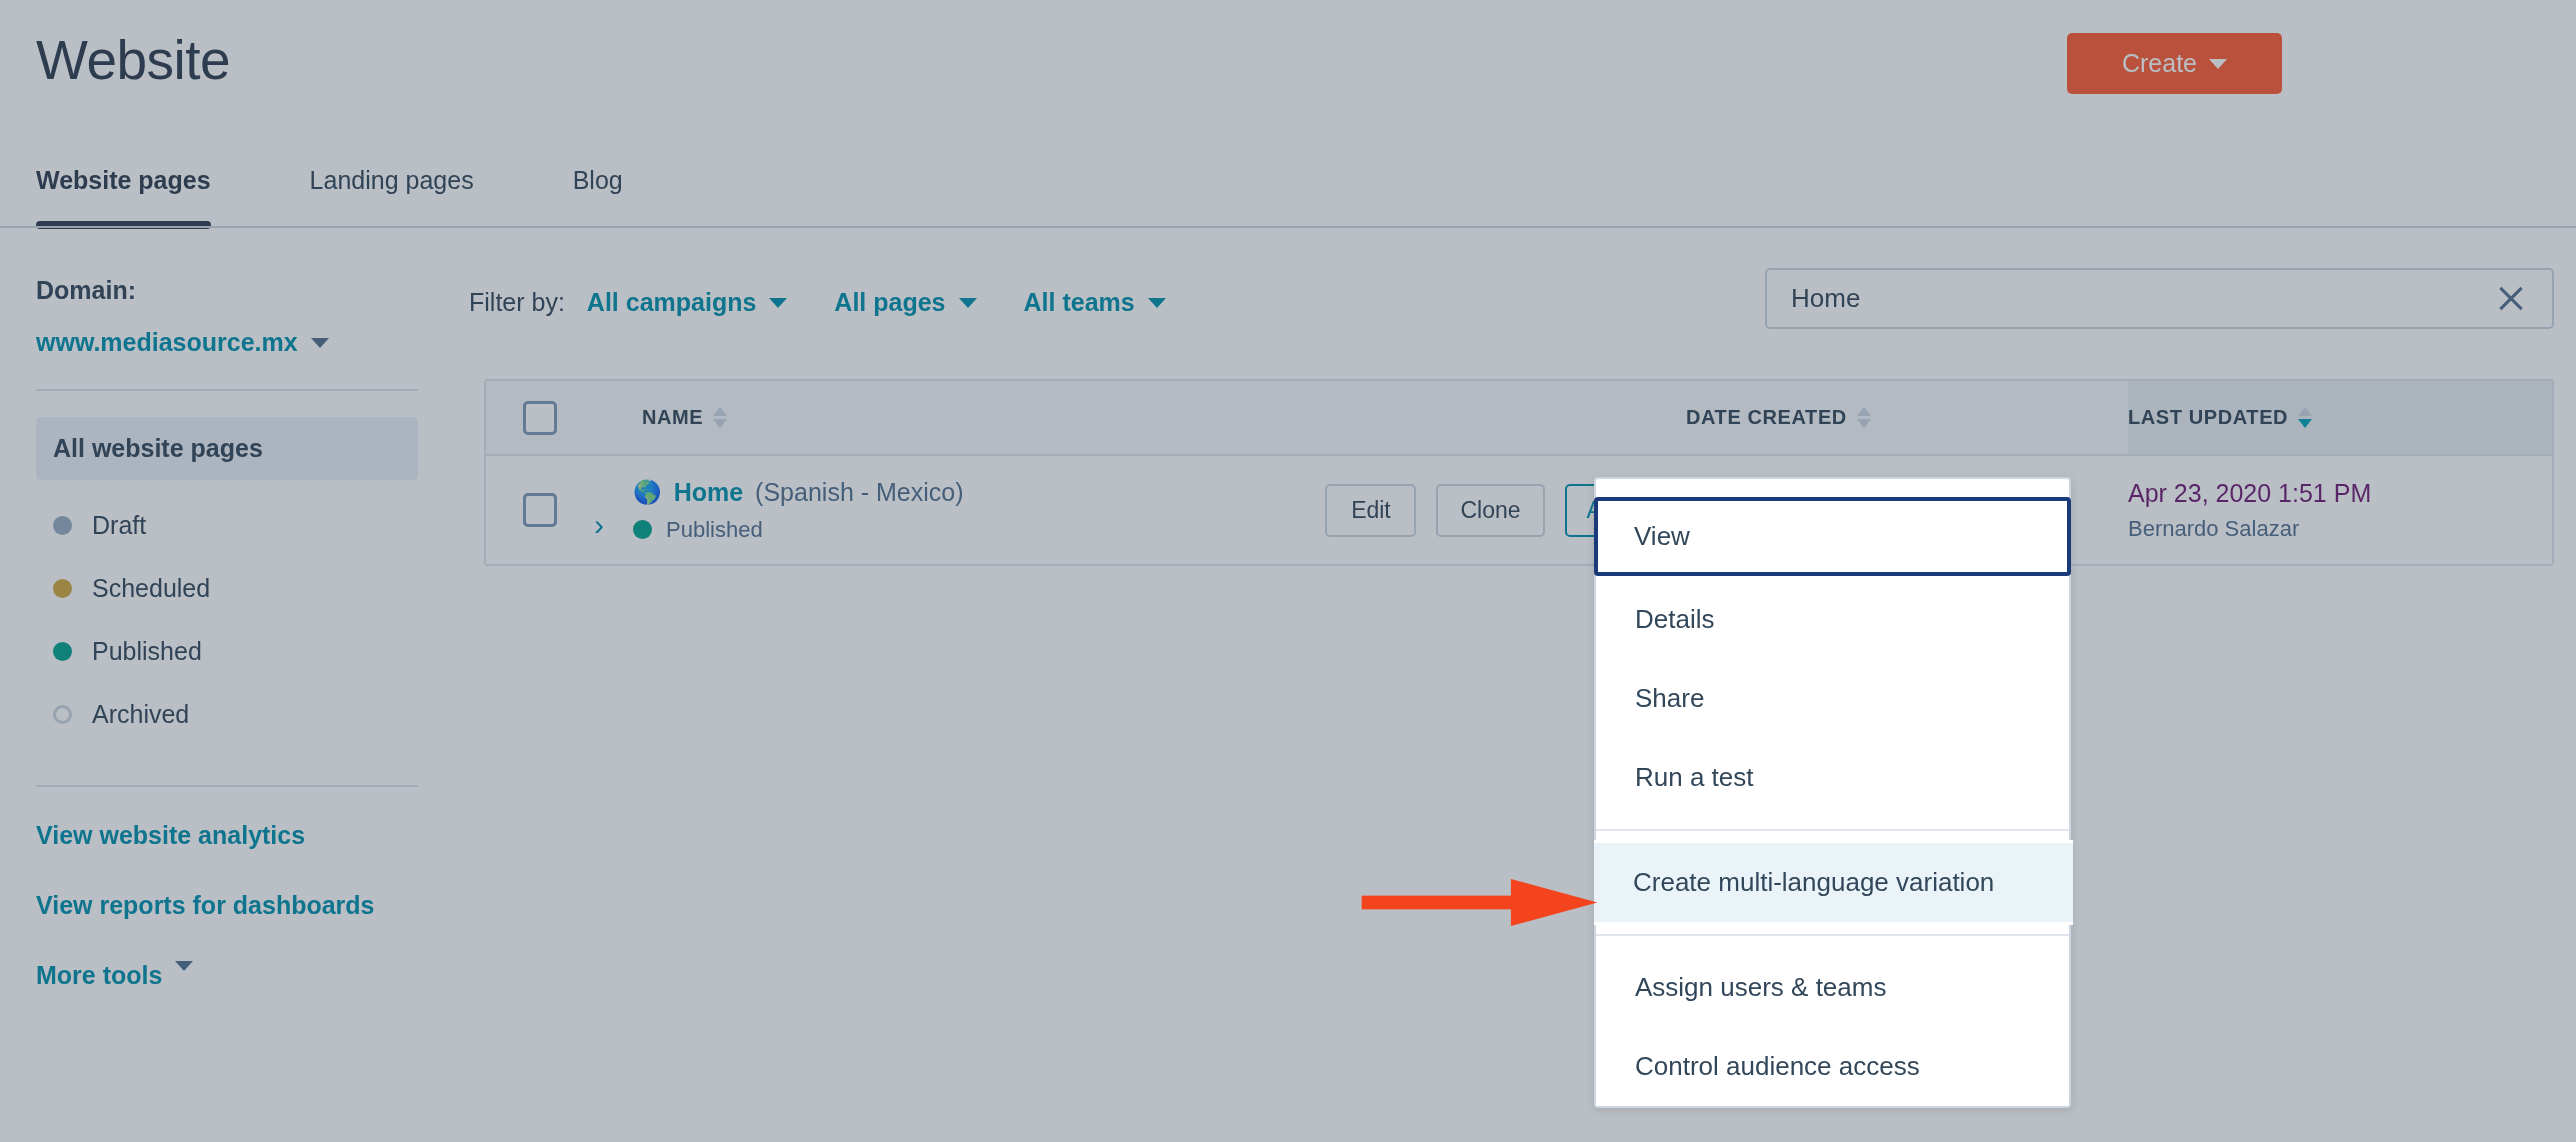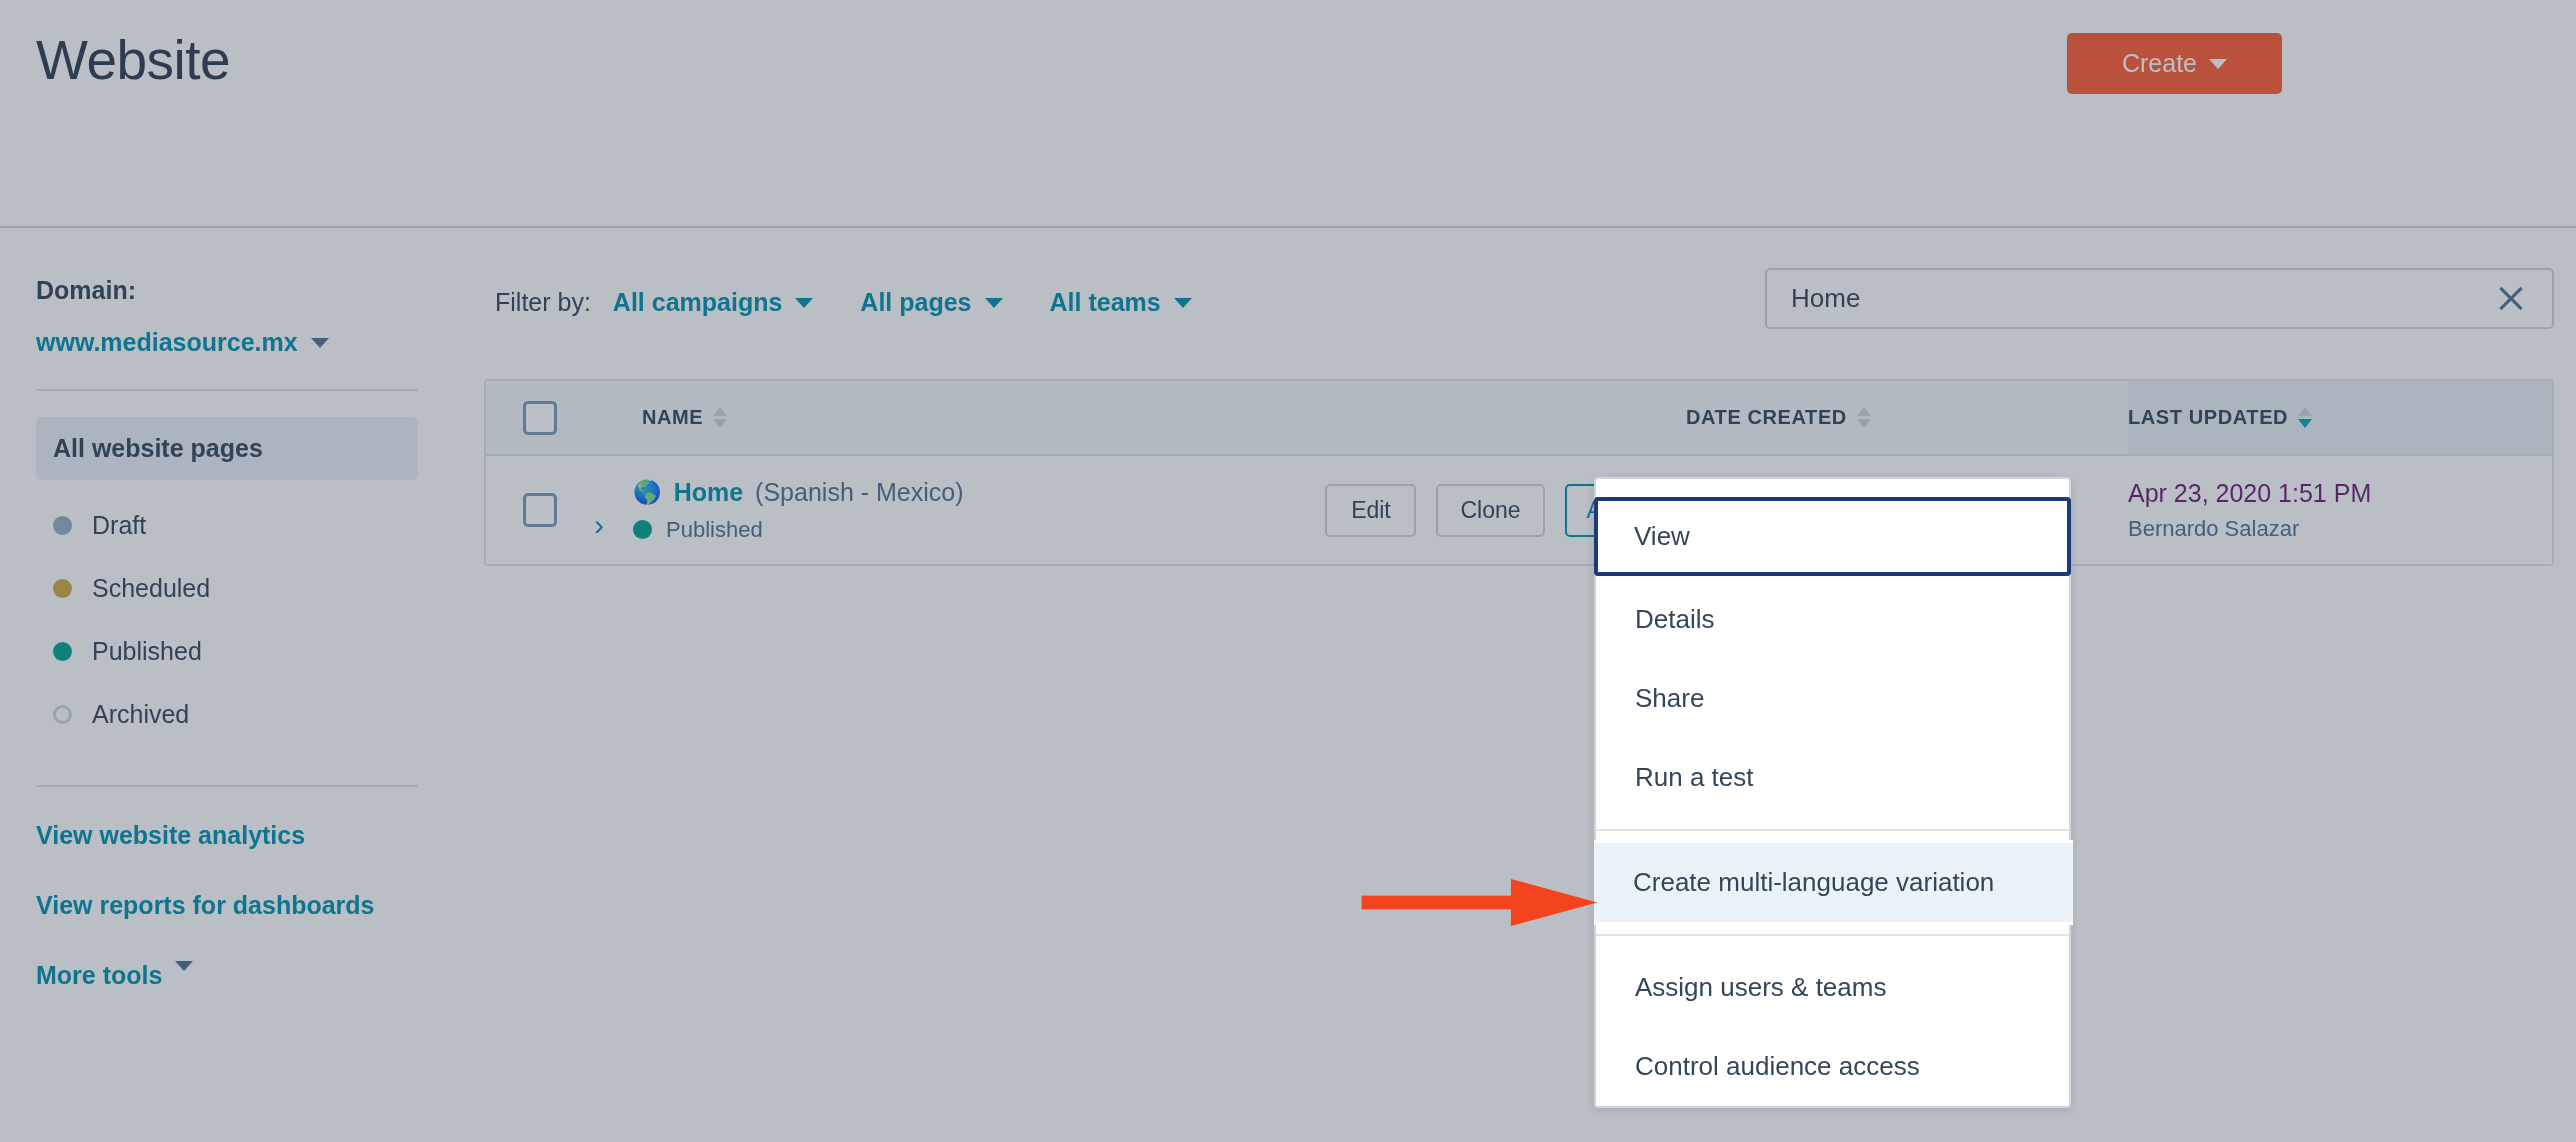--- a/index.html
+++ b/index.html
@@ -208,21 +208,21 @@
     position: absolute;
     left: 454px;
     top: 229px;
     right: 0;
     bottom: 0;
     background: #ffffff;
   }
 
   .filter-bar {
     position: absolute;
-    left: 41px;
+    left: 15px;
     top: 47px;
     display: flex;
     align-items: center;
     gap: 0;
     height: 53px;
   }
   .filter-label {
     font-size: 25px;
     color: #33475b;
     margin-right: 22px;
@@ -470,20 +470,25 @@
 <div id="app">
 
   <div class="page-header">
     <div class="page-title">Website</div>
 
     <button class="create-button">
       <span>Create</span>
       <span class="caret-down"></span>
     </button>
 
+    <div class="tabs">
+      <div class="tab active">Website pages</div>
+      <div class="tab">Landing pages</div>
+      <div class="tab">Blog</div>
+    </div>
     <div class="tabs-rule"></div>
   </div>
 
   <div class="sidebar">
     <div class="domain-label">Domain:</div>
 
     <div class="domain-value">
       <span>www.mediasource.mx</span>
       <span class="caret-down"></span>
     </div>

